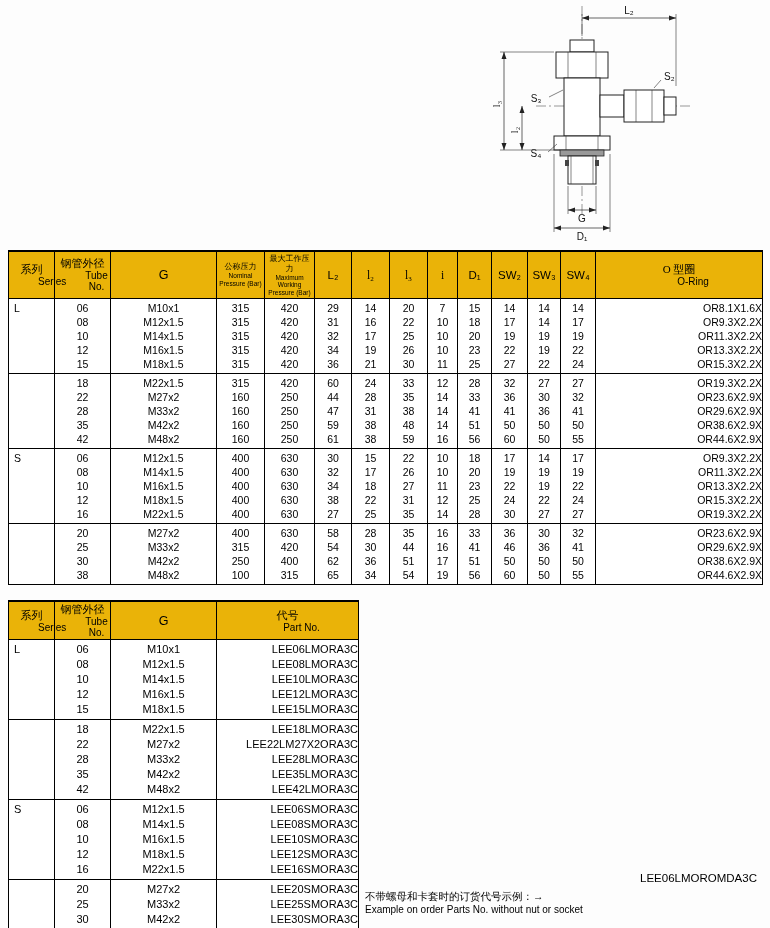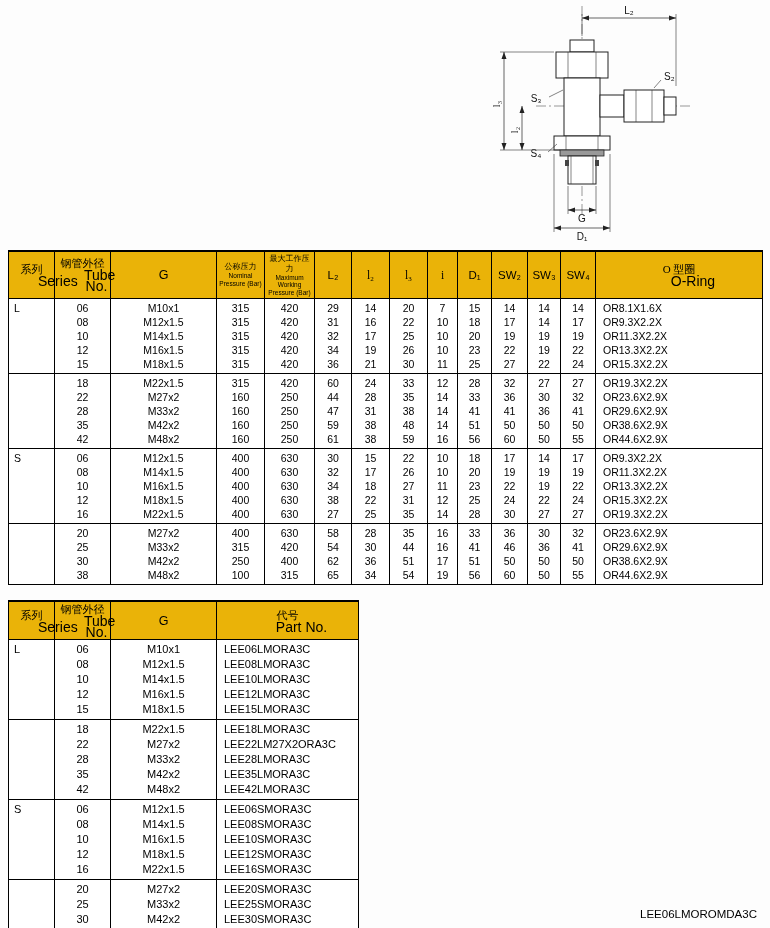--- a/index.html
+++ b/index.html
@@ -51,35 +51,35 @@
     border-right: 1px solid #000;
     text-align: center;
     padding: 0;
   }
   #dim-table td  { font-size: 10.5px; line-height: 14px; height: 14px; }
   #part-table td { font-size: 11px;   line-height: 15px; height: 15px; }
   tbody tr:first-child td { padding-top: 2px; }
   tbody tr:last-child td  { padding-bottom: 2px; }
 
   td.series-cell { vertical-align: top; text-align: left; padding-left: 5px; font-size: 11.5px; }
-  td.left { text-align: left; padding-left: 7px; }
+  td.left { text-align: right; padding-left: 7px; }
 
   .hcn  { font-size: 11px; line-height: 13px; font-family: Liberation Serif, serif; }
-  .hen  { font-size: 14px;  line-height: 11px; margin-left: 28px; }
+  .hen  { font-size: 10px;  line-height: 11px; margin-left: 28px; }
   .hscn { font-size: 8px;  line-height: 10px; }
   .hsen { font-size: 6.5px; line-height: 7.5px; white-space: pre-line; }
   .hg   { font-size: 12.5px; }
   .hdim { font-size: 11.5px; }
   .ser  { font-family: "Liberation Serif", serif; }
 
   
   .note { position: absolute; left: 365px; top: 889px; width: 275px; }
   .note-cn { font-size: 10.5px; line-height: 14px; }
   .note-en { font-size: 10px;   line-height: 13px; }
-  .example-code { position: absolute; left: 640px; top: 908px; font-size: 11.5px; text-align: center; }
+  .example-code { position: absolute; left: 640px; top: 872px; font-size: 11.5px; text-align: center; }
 </style>
 </head>
 <body>
 
 <div class="drawing">
   <svg width="290" height="245" viewBox="0 0 290 245">
     <defs>
       <marker id="ar" viewBox="0 0 8 6" markerWidth="8" markerHeight="6" refX="7.5" refY="3" orient="auto-start-reverse" markerUnits="userSpaceOnUse">
         <path d="M0.5,0.5 L7.5,3 L0.5,5.5 z" fill="#222"></path>
       </marker>
@@ -625,14 +625,16 @@
       </tr>
       <tr>
         <td>38</td>
         <td>M48x2</td>
         <td class="left">LEE38SMORA3C</td>
       </tr>
     </tbody>
   </table>
 
 <div class="note">
+  <div class="note-cn">不带螺母和卡套时的订货代号示例：→</div>
+  <div class="note-en">Example on order Parts No. without nut or socket</div>
 </div>
 <div class="example-code">LEE06LMOROMDA3C</div>
 
 </body></html>

